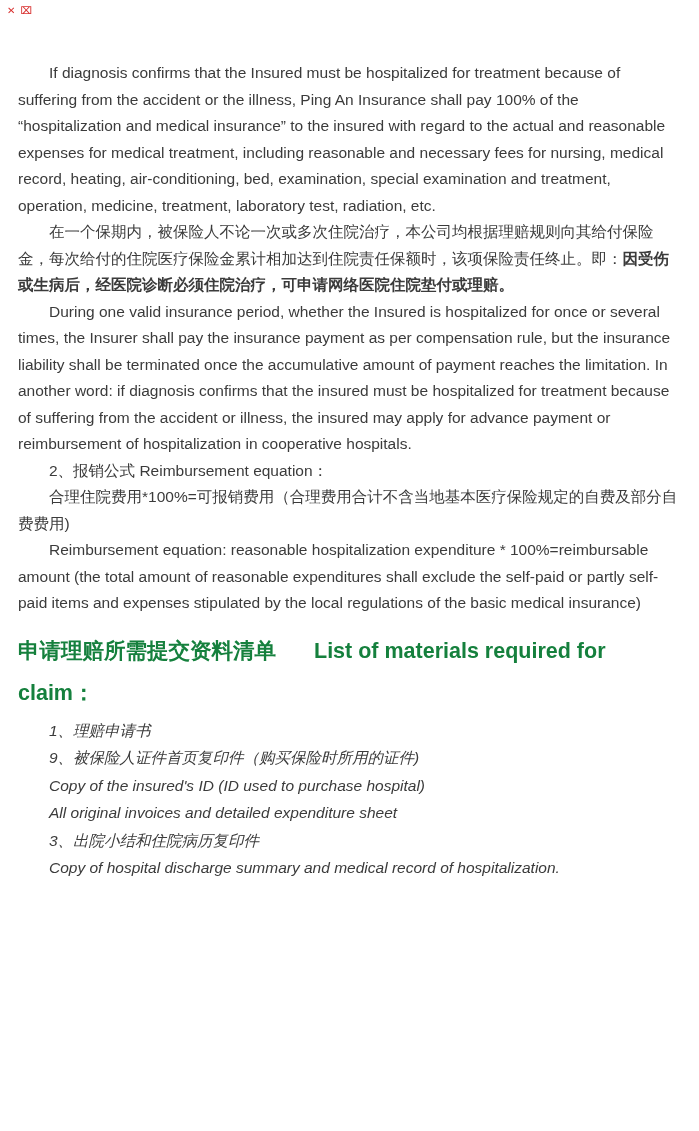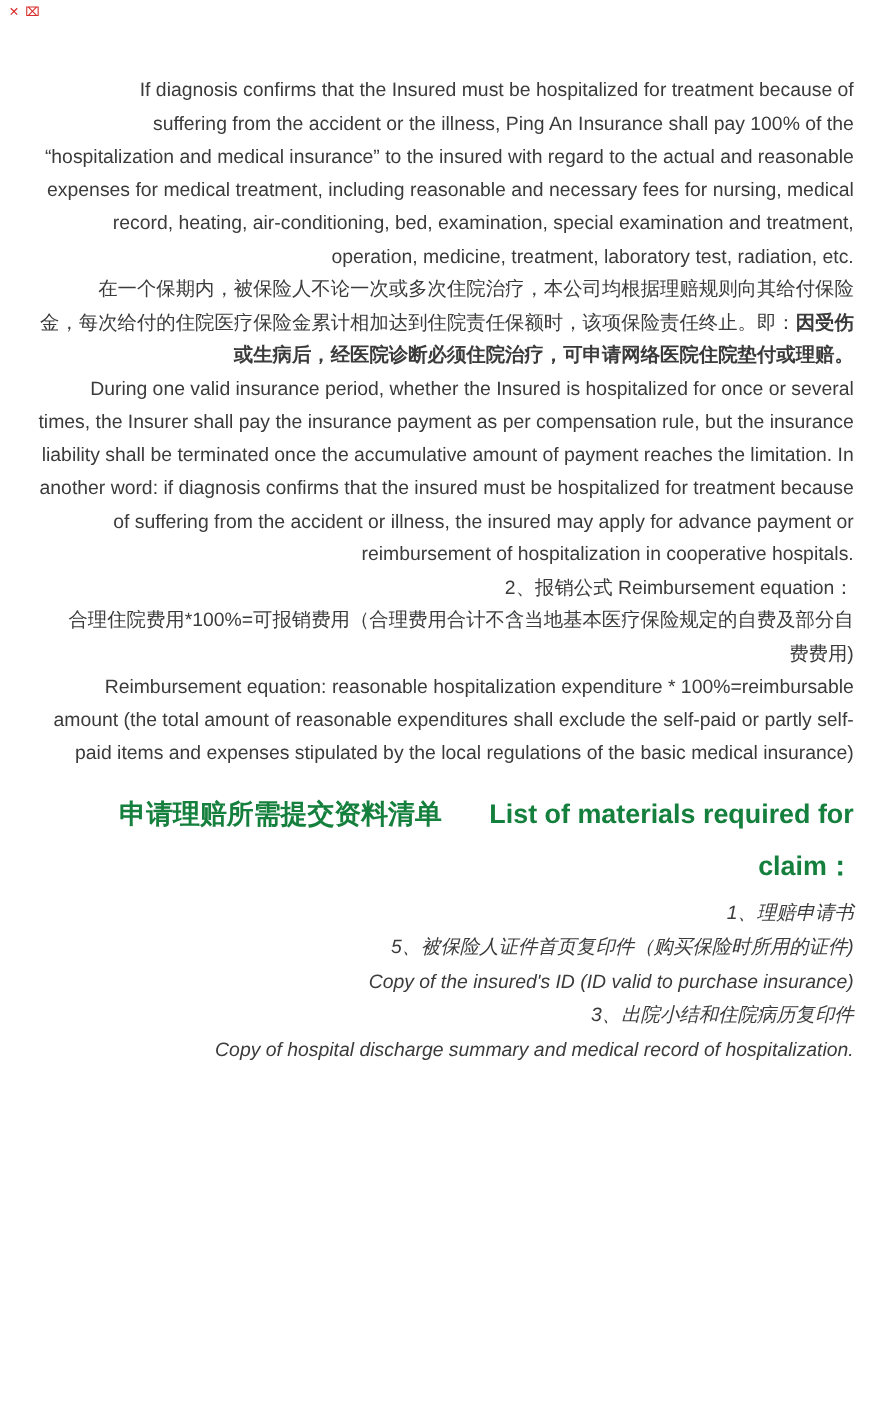--- a/index.html
+++ b/index.html
@@ -26,21 +26,21 @@
     font-size: 10px;
     line-height: 12px;
     font-weight: bold;
     letter-spacing: 1px;
     white-space: nowrap;
   }
   .doc {
     padding: 60px 16px 0 18px;
     font-size: 15.5px;
     line-height: 26.5px;
-    text-align: right;
+    text-align: left;
   }
   .para {
     margin: 0;
     text-indent: 2em;
   }
   .para .b {
     font-weight: bold;
   }
   .section-heading {
     margin: 13px 0 3px 0;
@@ -82,19 +82,20 @@
   <p class="para">2、报销公式 Reimbursement equation：</p>
 
   <p class="para">合理住院费用*100%=可报销费用（合理费用合计不含当地基本医疗保险规定的自费及部分自费费用)</p>
 
   <p class="para">Reimbursement equation: reasonable hospitalization expenditure * 100%=reimbursable amount (the total amount of reasonable expenditures shall exclude the self-paid or partly self-paid items and expenses stipulated by the local regulations of the basic medical insurance)</p>
 
   <h2 class="section-heading"><span>申请理赔所需提交资料清单</span><span class="hgap"></span><span>List of materials required for claim：</span></h2>
 
   <div class="materials">
     <div class="item">1、理赔申请书</div>
-    <div class="item">5、被保险人证件首页复印件（购买保险时所用的证件)</div>
-    <div class="item">Copy of the insured's ID  (ID valid to purchase insurance)</div>
+    <div class="item">9、被保险人证件首页复印件（购买保险时所用的证件)</div>
+    <div class="item">Copy of the insured's ID  (ID used to purchase hospital)</div>
+    <div class="item">All original invoices and detailed expenditure sheet</div>
     <div class="item">3、出院小结和住院病历复印件</div>
     <div class="item">Copy of hospital discharge summary and medical record of hospitalization.</div>
   </div>
 
 </div>
 
 </body></html>

